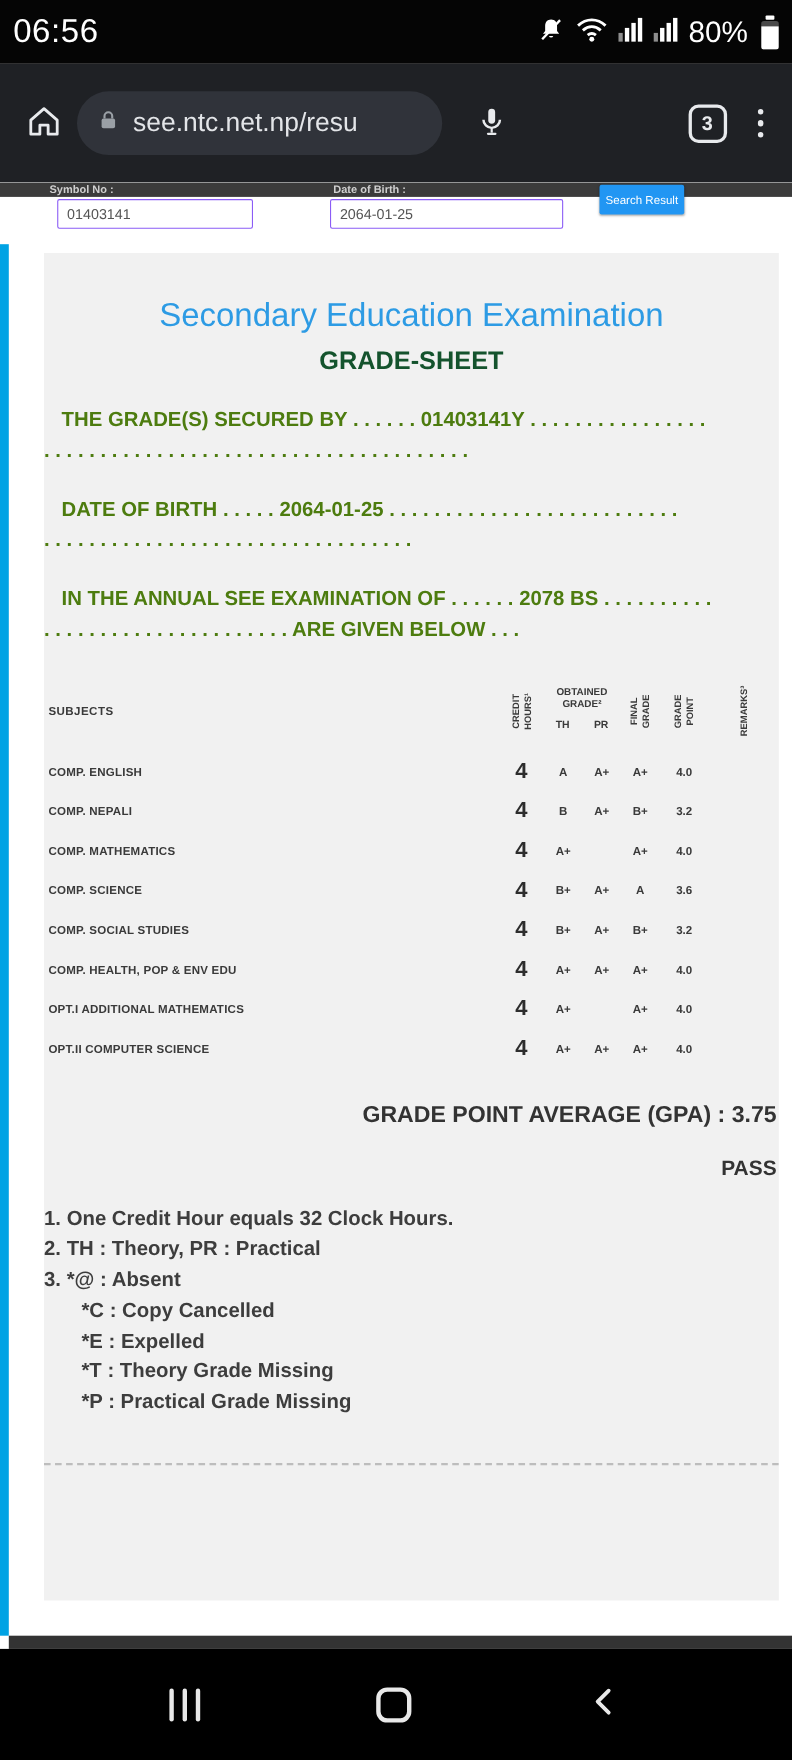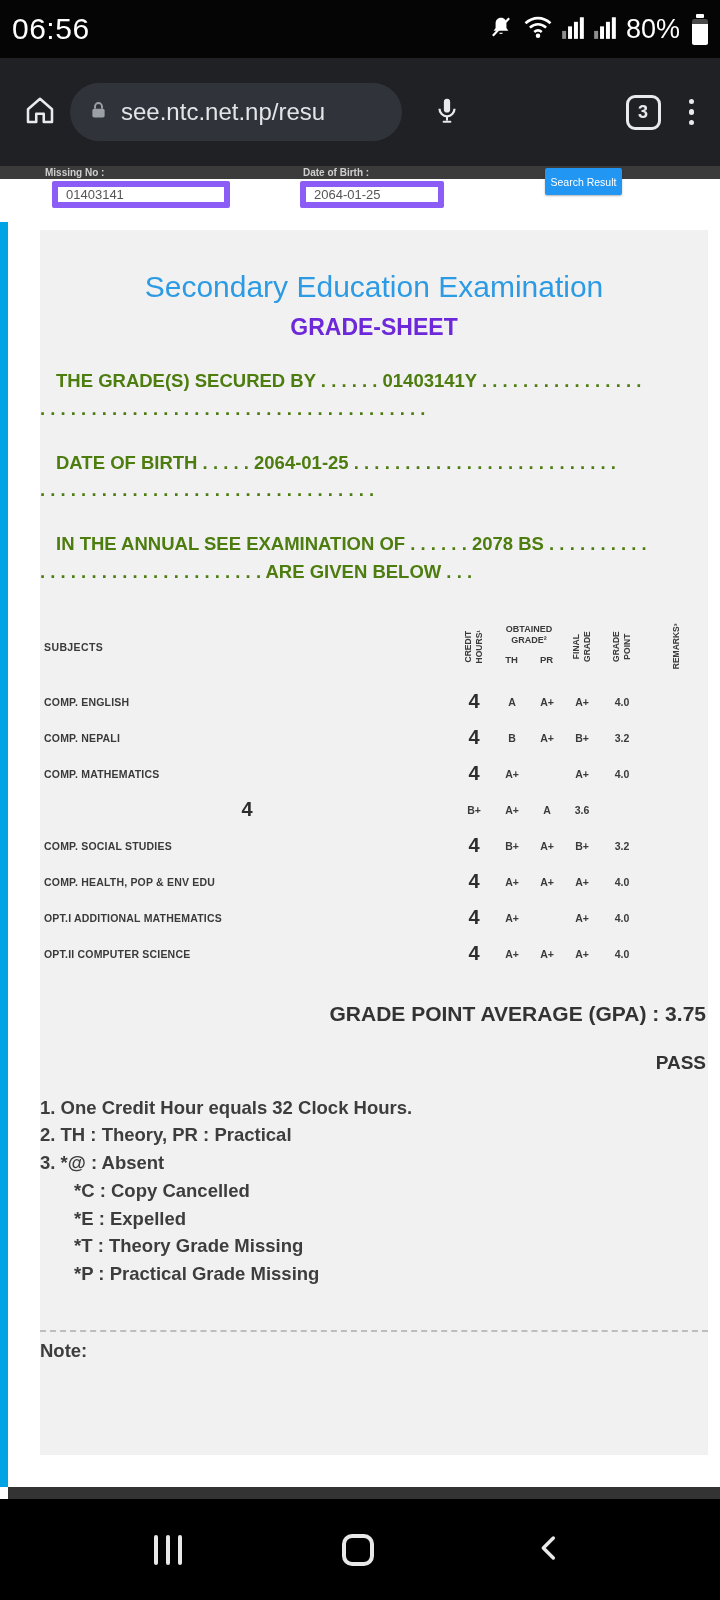--- a/index.html
+++ b/index.html
@@ -27,30 +27,30 @@
   .menu-btn { margin-left:24px; display:flex; flex-direction:column; gap:5px; padding:4px; }
   .menu-btn i { width:5.5px; height:5.5px; border-radius:50%; background:#e8eaed; }
 
   
   .page { flex:1; background:#fff; display:flex; flex-direction:column; overflow:hidden; }
 
   .form-section { height:56px; position:relative; flex:none; }
   .form-dark { position:absolute; top:0; left:0; right:0; height:13px; background:#3b3b3b; }
   .form-label { position:absolute; top:1px; font-size:10px; font-weight:bold; color:#cfcfcf; z-index:2; }
   .lbl-symbol { left:45px; } .lbl-dob { left:303px; }
-  .form-input { position:absolute; top:15px; height:27px; background:#fff; border:6px solid #8b5cf6; border-radius:2px; font-size:13px; color:#555; padding-left:8px; font-family:inherit; }
-  .inp-symbol { left:52px; width:178px; } .inp-dob { left:300px; width:144px; }
+  .form-input { position:absolute; top:15px; height:27px; background:#fff; border:1px solid #8b5cf6; border-radius:2px; font-size:13px; color:#555; padding-left:8px; font-family:inherit; }
+  .inp-symbol { left:52px; width:178px; } .inp-dob { left:300px; width:212px; }
   .search-btn { position:absolute; top:2px; left:545px; width:77px; height:27px; background:#2196f3; color:#fff; border:none; border-radius:2px; font-size:10.5px; font-family:inherit; box-shadow:0 1px 2px rgba(0,0,0,.3); }
 
   .content-row { flex:1; display:flex; min-height:0; }
   .blue-strip { width:8px; background:#00a3e4; flex:none; }
   .card { flex:1; margin:8px 12px 32px 32px; background:#f1f1f1; padding:40px 0 20px; overflow:hidden; }
 
   .sheet-title { text-align:center; color:#2d9be4; font-size:30px; font-weight:500; }
-  .sheet-heading { text-align:center; color:#6d28d9; font-size:23px; font-weight:bold; margin-top:10px; }
+  .sheet-heading { text-align:center; color:#14532d; font-size:23px; font-weight:bold; margin-top:10px; }
   .sheet-para { margin-top:26px; font-size:18.5px; font-weight:bold; color:#4d7c0f; line-height:1.5; }
   .sheet-para div { white-space:nowrap; overflow:hidden; }
   .sheet-para .l1 { padding-left:16px; }
 
   
   .gtable { margin-top:24px; }
   .gcols { display:grid; grid-template-columns:1fr 40px 36px 34px 36px 44px 64px; }
   .gt-head { align-items:center; }
   .subjects-head { font-size:10.5px; font-weight:bold; color:#3a3a3a; letter-spacing:.4px; padding-left:4px; }
   .vcell { height:74px; display:flex; align-items:center; justify-content:center; overflow:visible; }
@@ -151,21 +151,21 @@
       <i></i>
         <i></i>
         <i></i>
     </span>
   </div>
 
   <div class="page">
 
     <div class="form-section">
       <div class="form-dark"></div>
-      <span class="form-label lbl-symbol">Missing No :</span>
+      <span class="form-label lbl-symbol">Symbol No :</span>
       <span class="form-label lbl-dob">Date of Birth :</span>
       <input class="form-input inp-symbol" value="01403141" style="">
       <input class="form-input inp-dob" value="2064-01-25" style="">
       <button class="search-btn">Search Result</button>
     </div>
 
     <div class="content-row">
       <div class="blue-strip"></div>
 
       <div class="card">
@@ -231,20 +231,21 @@
           <div class="gcols gt-row">
             <div class="cell-subject">COMP. MATHEMATICS</div>
               <div class="cell-credit">4</div>
               <div class="cell-grade">A+</div>
               <div class="cell-grade"></div>
               <div class="cell-grade">A+</div>
               <div class="cell-point">4.0</div>
               <div class="cell-grade"></div>
           </div>
           <div class="gcols gt-row">
+            <div class="cell-subject">COMP. SCIENCE</div>
               <div class="cell-credit">4</div>
               <div class="cell-grade">B+</div>
               <div class="cell-grade">A+</div>
               <div class="cell-grade">A</div>
               <div class="cell-point">3.6</div>
               <div class="cell-grade"></div>
           </div>
           <div class="gcols gt-row">
             <div class="cell-subject">COMP. SOCIAL STUDIES</div>
               <div class="cell-credit">4</div>
@@ -290,21 +291,20 @@
           <div class="fn">1. One Credit Hour equals 32 Clock Hours.</div>
           <div class="fn">2. TH : Theory, PR : Practical</div>
           <div class="fn">3. *@ : Absent</div>
           <div class="fn indent">*C : Copy Cancelled</div>
           <div class="fn indent">*E : Expelled</div>
           <div class="fn indent">*T : Theory Grade Missing</div>
           <div class="fn indent">*P : Practical Grade Missing</div>
         </div>
 
         <div class="divider"></div>
-        <div class="note-label">Note:</div>
       </div>
     </div>
 
     <div class="footer-strip"></div>
   </div>
 
   <div class="nav-bar">
     <span class="navbtn">
       <span class="recents">
           <i></i>

